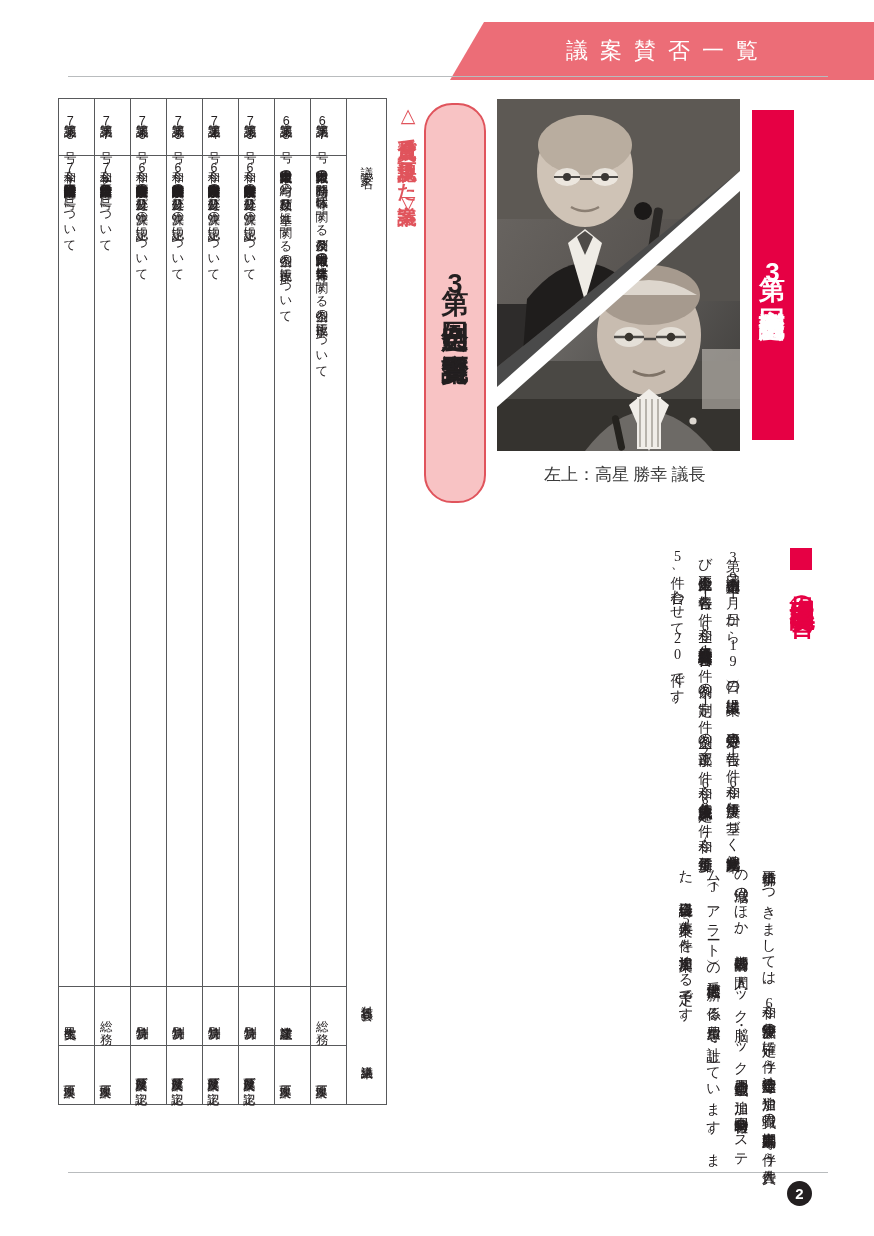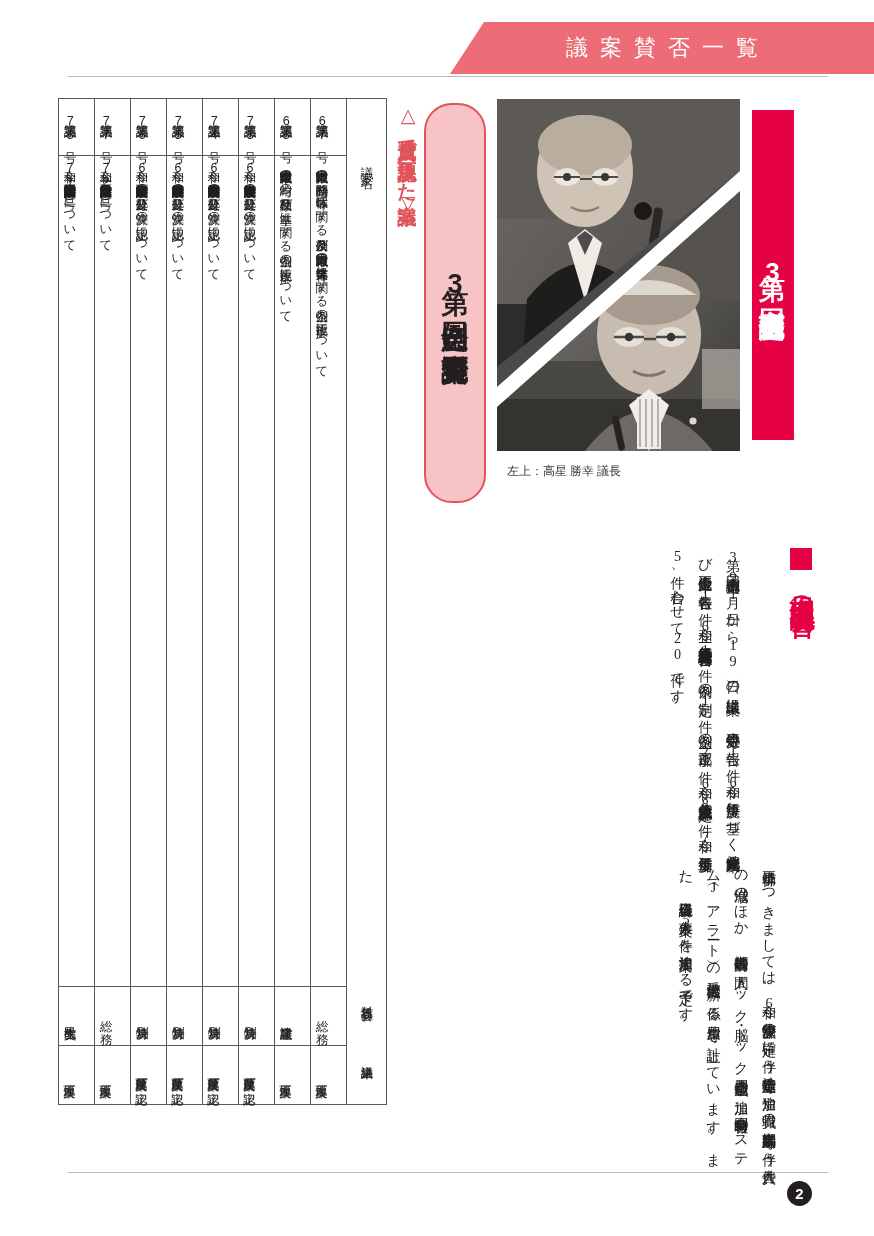--- a/index.html
+++ b/index.html
@@ -8,21 +8,21 @@
     background:#ffffff;
     font-family:"Liberation Serif","DejaVu Serif",serif;
     color:#231f20;
     position:relative;
     overflow:hidden;
   }
   .page{position:absolute;inset:0;}
 
   
   .banner{
-    position:absolute;left:450px;top:22px;width:424px;height:52px;
+    position:absolute;left:450px;top:22px;width:424px;height:58px;
     background:#ec6d77;
     clip-path:polygon(34px 0,100% 0,100% 100%,0 100%);
   }
   .banner-text{
     position:absolute;left:0;top:0;right:0;bottom:0;
     display:flex;align-items:center;justify-content:center;
     color:#ffffff;font-size:22px;letter-spacing:12px;
     text-indent:12px;
     font-family:"Liberation Serif","DejaVu Serif",serif;
   }
@@ -64,22 +64,22 @@
     font-family:"Liberation Sans","DejaVu Sans",sans-serif;
   }
 
   
   .photo{
     position:absolute;left:497px;top:99px;width:243px;height:352px;
     overflow:hidden;background:#4a4a4a;
   }
   .photo svg{display:block;}
   .caption{
-    position:absolute;left:507px;top:462px;width:230px;
-    font-size:12px;line-height:1.55;color:#3a3a3a;
+    position:absolute;left:544px;top:462px;width:230px;
+    font-size:17px;line-height:1.55;color:#3a3a3a;
     font-family:"Liberation Serif","DejaVu Serif",serif;
   }
 
   
   .reason-head{
     position:absolute;left:786px;top:548px;width:34px;height:300px;
     color:#e60044;
   }
   .reason-head .v{
     width:34px;height:300px;display:block;

